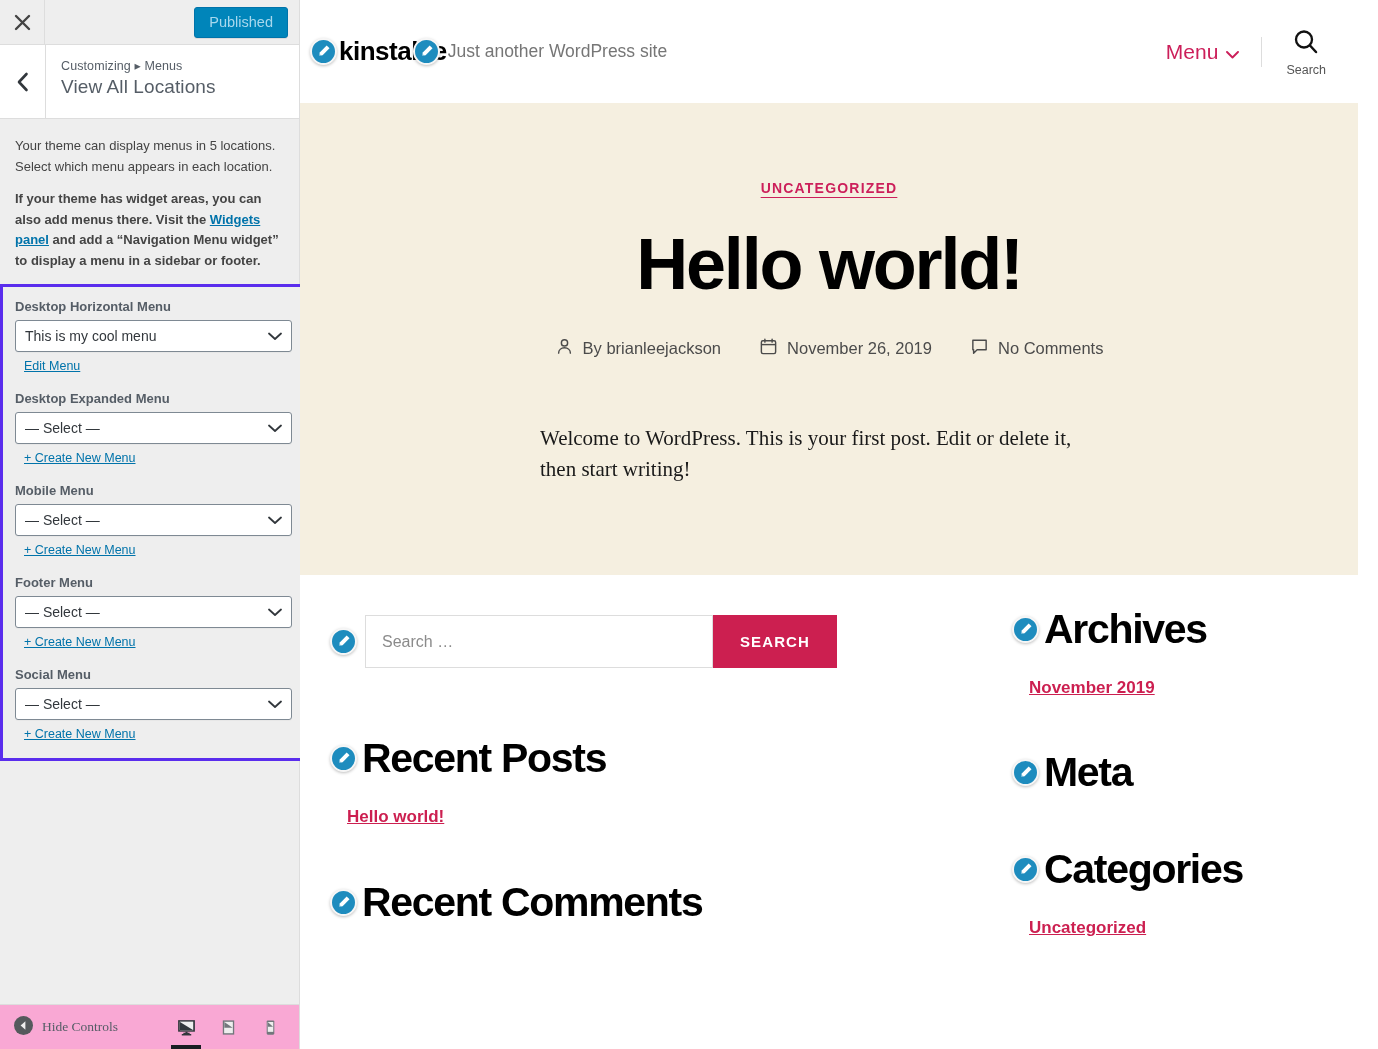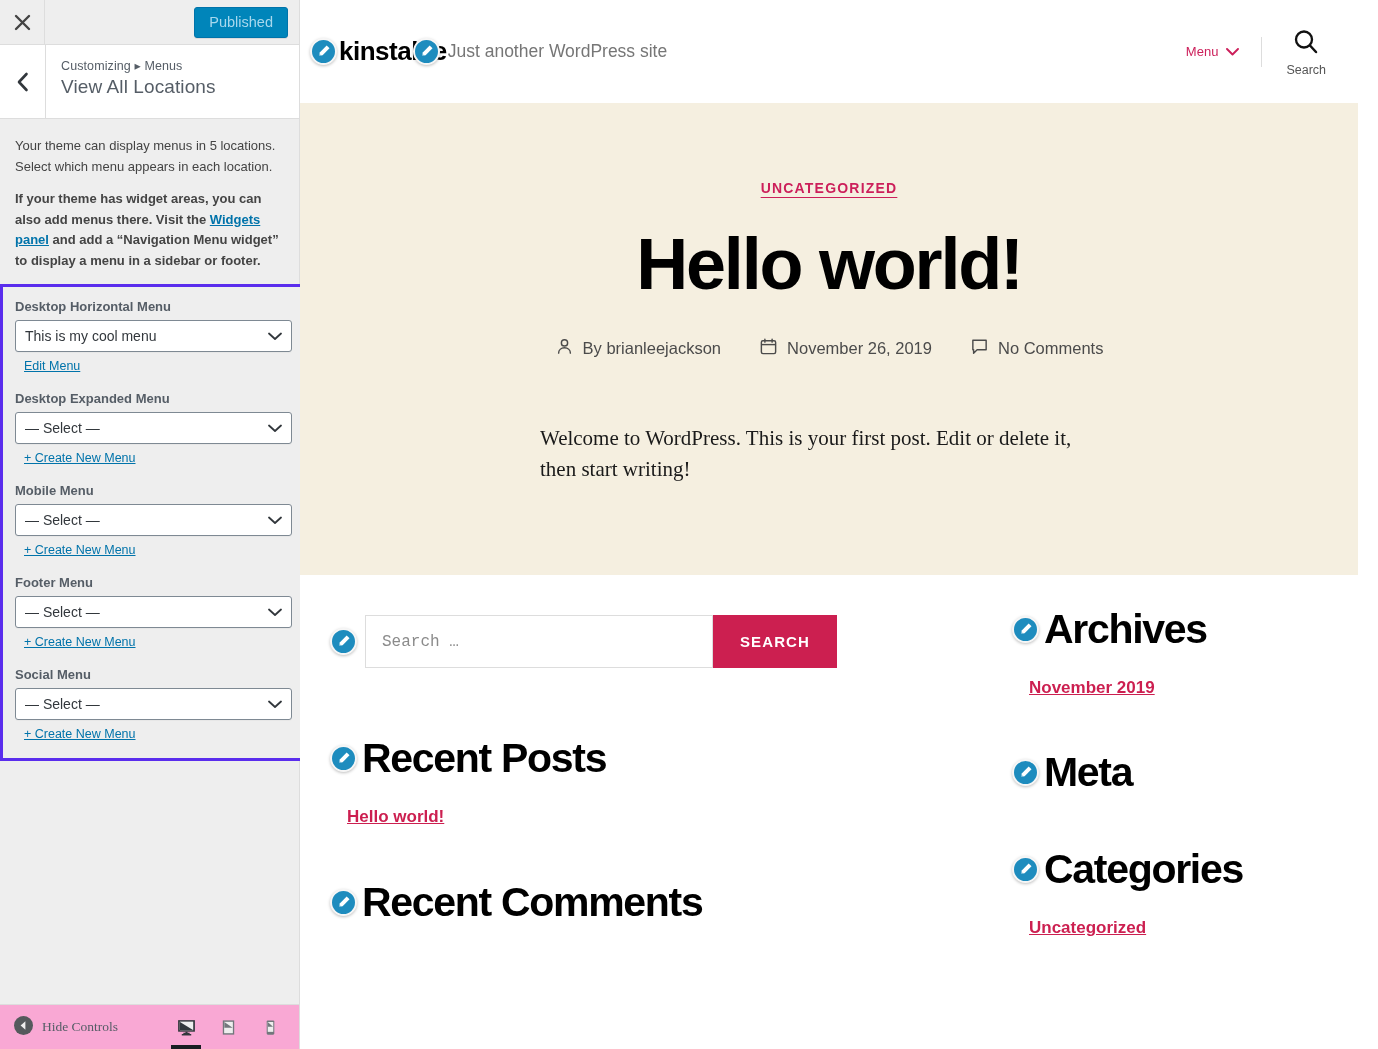--- a/index.html
+++ b/index.html
@@ -122,21 +122,21 @@
     font-size: 26px; font-weight: bold; color: #000; letter-spacing: -.5px;
     font-family: "Liberation Sans", sans-serif; margin-left: 2px;
   }
   .brand-tag {
     font-size: 17.5px; color: #767676; margin-left: 2px; white-space: nowrap;
   }
   .header-right {
     margin-left: auto; display: flex; align-items: center; gap: 0;
   }
   .menu-toggle {
-    color: #cc1f5a; font-size: 13px; display: flex; align-items: center;
+    color: #cc1f5a; font-size: 21px; display: flex; align-items: center;
     gap: 8px; cursor: pointer; padding-right: 22px;
   }
   .hdr-divider { width: 1px; height: 30px; background: #ddd; }
   .search-toggle {
     display: flex; flex-direction: column; align-items: center; gap: 2px;
     cursor: pointer; padding-left: 24px; padding-right: 4px;
   }
   .search-label { font-size: 12.5px; color: #555; }
 
   .hero {
@@ -167,21 +167,21 @@
     padding: 40px 40px 0 30px; display: flex; flex-wrap: wrap;
   }
   .wcol { width: 50%; }
   .wcol-left { padding-right: 10px; }
   .wcol-right { padding-left: 188px; }
 
   .searchform-row { display: flex; align-items: stretch; }
   .search-input {
     width: 348px; height: 53px; border: 1px solid #ddd; background: #fff;
     font-size: 16px; color: #757575; padding: 6px 16px;
-    font-family: Liberation Mono, monospace;
+    font-family: Liberation Sans, sans-serif;
   }
   .search-input::placeholder { color: #8b8b8b; }
   .search-btn {
     width: 124px; height: 53px; background: #cc1f50; color: #fff;
     border: none; font-size: 15px; font-weight: bold; letter-spacing: 1.1px;
     cursor: pointer; font-family: "Liberation Sans", sans-serif;
   }
 
   .widget { margin-top: 36px; position: relative; }
   .widget-title {

